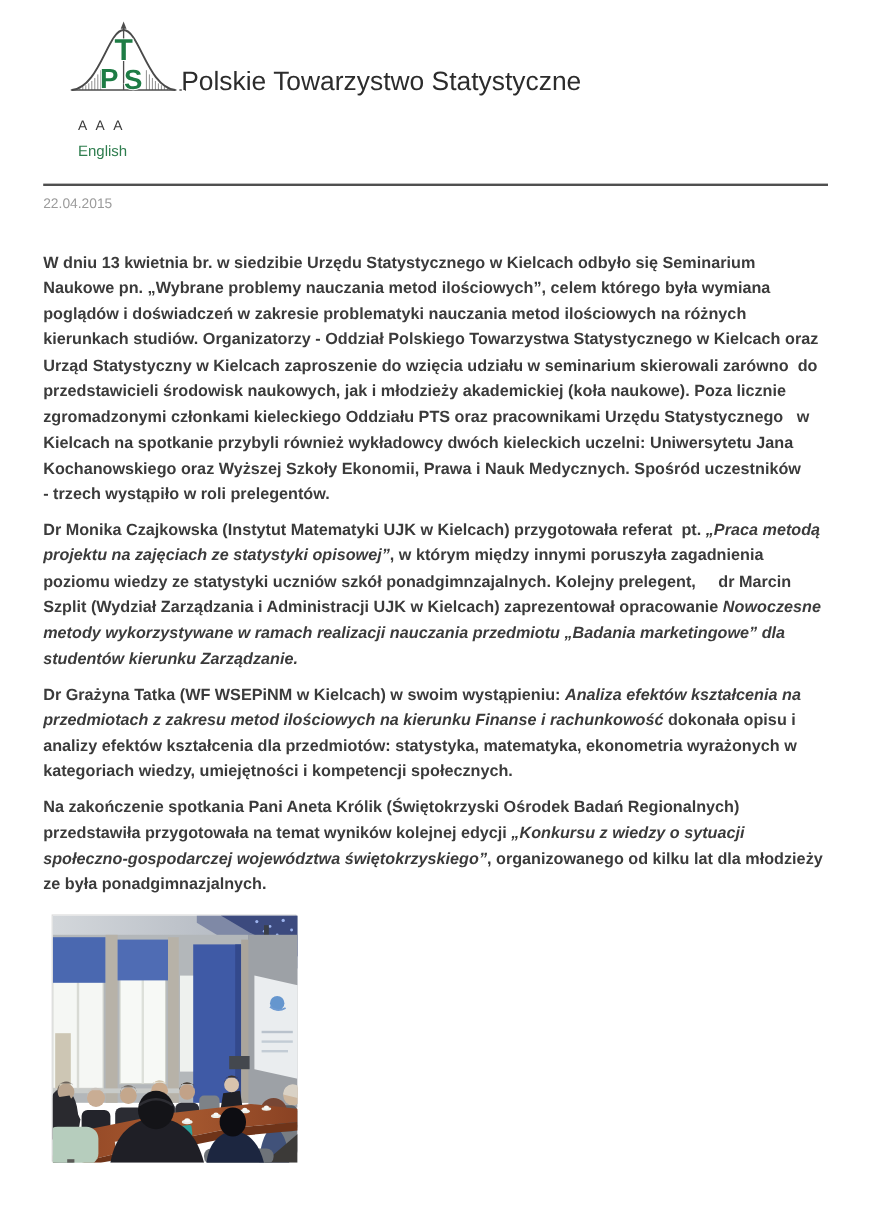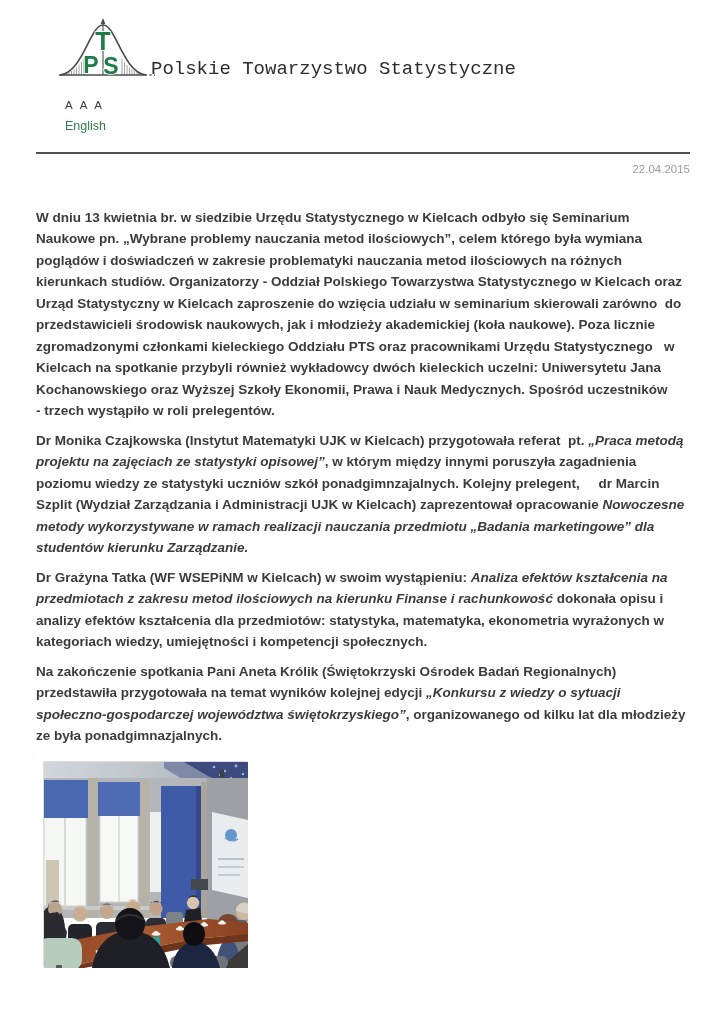--- a/index.html
+++ b/index.html
@@ -7,30 +7,30 @@
   body {
     width: 725px; height: 1024px; overflow: hidden;
     background: #ffffff;
     font-family: "Liberation Sans", sans-serif;
     color: #3b3b3b;
   }
   
   .header { padding: 17px 0 0 57px; }
   .brand { display: flex; align-items: flex-end; text-decoration: none; cursor: pointer; width: fit-content; }
   .logo-svg { width: 100px; height: 66px; display: block; }
-  .brand-text { font-size: 19px; line-height: 1; color: #2c2c2c; padding-bottom: 4px; margin-left: -6px; font-family: Liberation Mono, monospace; }
+  .brand-text { font-size: 22px; line-height: 1; color: #2c2c2c; padding-bottom: 4px; margin-left: -6px; }
   .controls { margin: 17px 0 0 8px; }
   .fs-row { display: flex; gap: 7px; }
   .fs { font-size: 11.5px; color: #3a3a3a; text-decoration: none; cursor: pointer; line-height: 1; }
   .lang { display: inline-block; margin-top: 7px; font-size: 12.5px; color: #2e7d4e; text-decoration: none; cursor: pointer; text-align: right; }
   
   main { margin: 0 35px 0 36px; }
   h1 { margin: 60px 0 0 0; font-size: 20px; line-height: 28.5px; font-weight: 400; color: #3c3c3c; }
   .rule { border: none; border-top: 2px solid #4f4f4f; margin: 18px 0 0 0; }
-  .date { text-align: right; font-size: 11.5px; color: #9b9b9b; margin-top: 8px; line-height: 14px; }
+  .date { text-align: left; font-size: 11.5px; color: #9b9b9b; margin-top: 8px; line-height: 14px; }
   article { margin-top: 31px; font-weight: bold; }
   article p { font-size: 13.5px; line-height: 21.5px; margin: 0 0 8px 0; white-space: pre-wrap; }
   .it { font-style: italic; }
   figure { margin: 14px 0 0 7px; padding: 0; width: 204px; height: 206px; border: 1px solid #dddddd; }
   figure svg { display: block; width: 204px; height: 206px; }
 </style>
 </head>
 <body>
 
 <div class="page">

